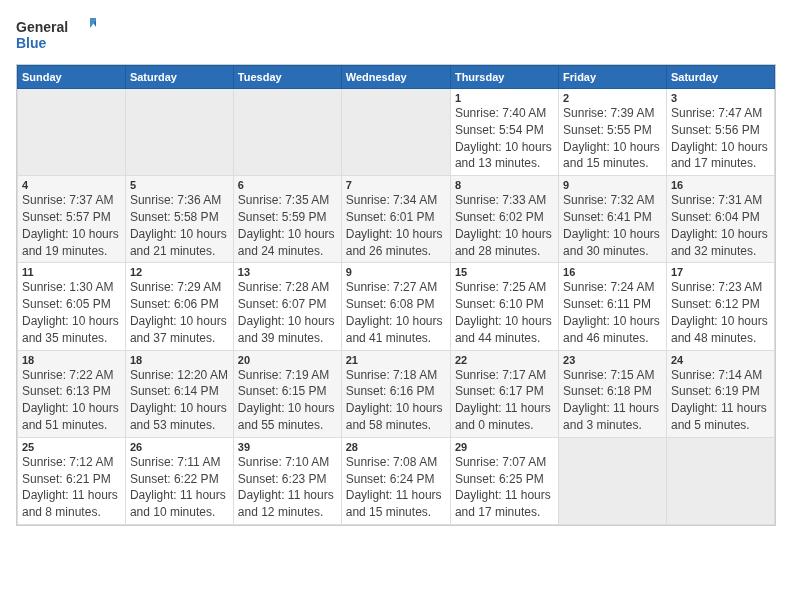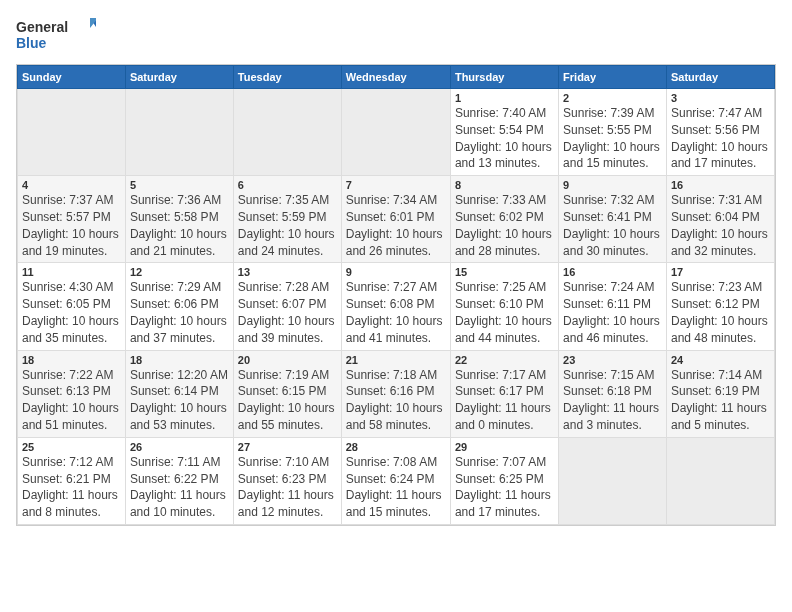--- a/index.html
+++ b/index.html
@@ -205,21 +205,21 @@
               <span class="day-num">16</span>
               <div class="day-info">Sunrise: 7:31 AM
 Sunset: 6:04 PM
 Daylight: 10 hours
 and 32 minutes.</div>
             </td>
           </tr>
           <tr>
             <td>
               <span class="day-num">11</span>
-              <div class="day-info">Sunrise: 4:30 AM
+              <div class="day-info">Sunrise: 1:30 AM
 Sunset: 6:05 PM
 Daylight: 10 hours
 and 35 minutes.</div>
             </td>
             <td>
               <span class="day-num">12</span>
               <div class="day-info">Sunrise: 7:29 AM
 Sunset: 6:06 PM
 Daylight: 10 hours
 and 37 minutes.</div>
@@ -320,21 +320,21 @@
 and 8 minutes.</div>
             </td>
             <td>
               <span class="day-num">26</span>
               <div class="day-info">Sunrise: 7:11 AM
 Sunset: 6:22 PM
 Daylight: 11 hours
 and 10 minutes.</div>
             </td>
             <td>
-              <span class="day-num">27</span>
+              <span class="day-num">39</span>
               <div class="day-info">Sunrise: 7:10 AM
 Sunset: 6:23 PM
 Daylight: 11 hours
 and 12 minutes.</div>
             </td>
             <td>
               <span class="day-num">28</span>
               <div class="day-info">Sunrise: 7:08 AM
 Sunset: 6:24 PM
 Daylight: 11 hours

